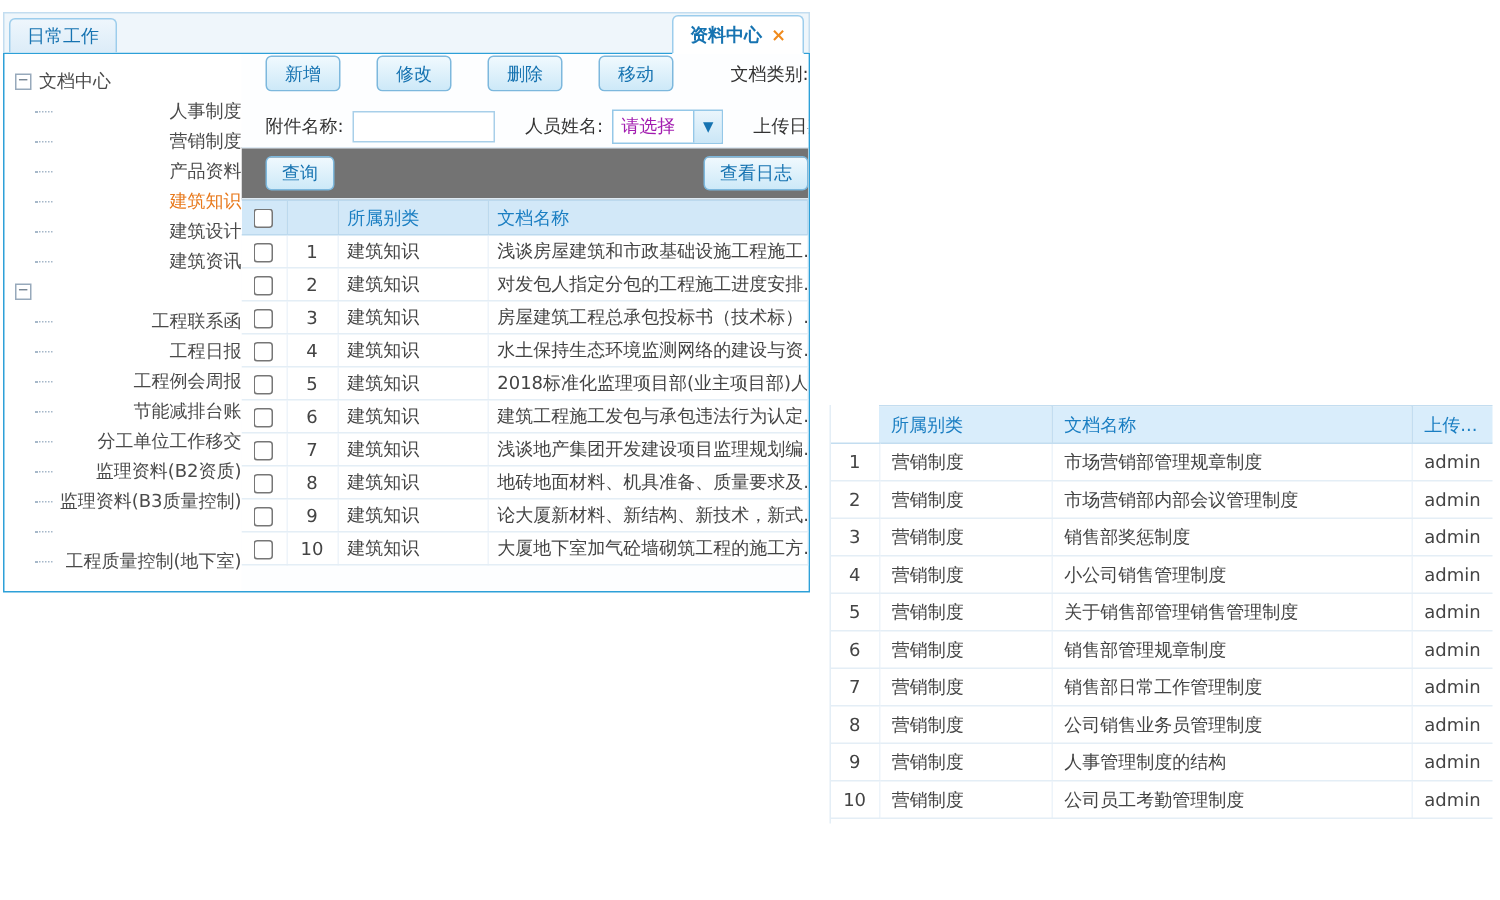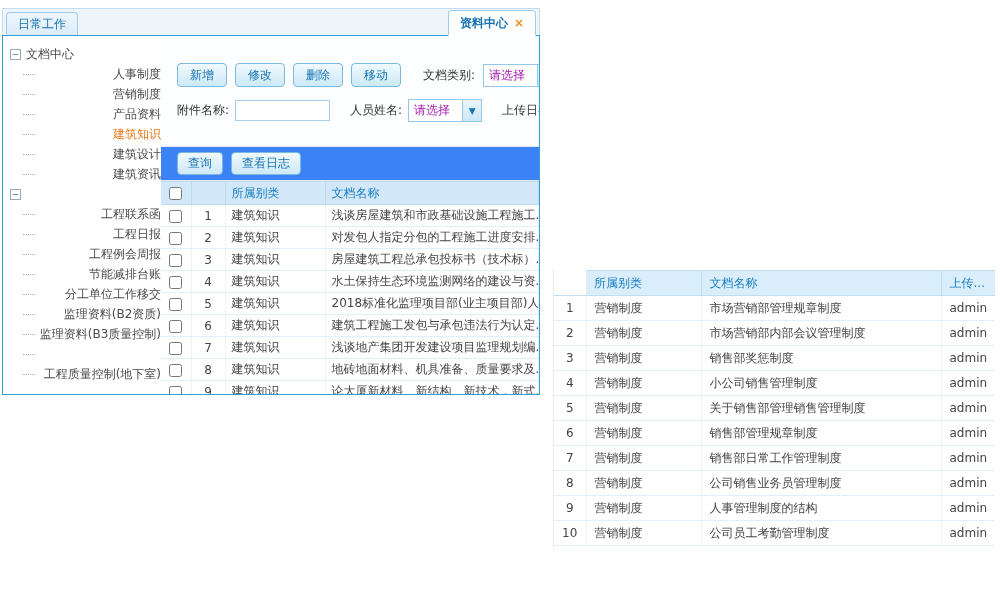--- a/index.html
+++ b/index.html
@@ -51,24 +51,24 @@
     font-size:9px; line-height:9px; text-align:center; cursor:pointer;
   }
   .tnode.child { padding-left:13px;justify-content:space-between; }
   .tnode .dash { width:12px; flex:none; border-top:1px dotted #a6b8c9; margin-right:4px; }
   .tnode.selected .tlabel { color:#e8791c; }
   .tlabel { overflow:hidden; }
 
   
   .content { flex:1; position:relative; overflow:hidden; background:#fdfeff; }
   .trow { display:flex; align-items:center; white-space:nowrap; overflow:hidden; }
-  .trow1 { padding:27px 0 0 16px; gap:8px; }
+  .trow1 { padding:1px 0 0 16px; gap:24px; }
   .trow2 { padding:12px 0 0 16px; gap:6px; }
-  .trow3 { margin-top:24px; background:#3b82f6; border-top:1px solid #dfeaf3;
-           border-bottom:1px solid #dfeaf3; padding:5px 0 5px 16px; gap:8px; }
+  .trow3 { margin-top:2px; background:#737373; border-top:1px solid #dfeaf3;
+           border-bottom:1px solid #dfeaf3; padding:5px 0 5px 16px; gap:8px;justify-content:space-between; }
   .lbl { color:#333; flex:none;text-align:center; }
   .lbl.gap { margin-left:14px; }
 
   .btn {
     height:24px; padding:0 12px; flex:none;
     border:1px solid #7db8dd; border-radius:4px;
     background:linear-gradient(#f0f9fe,#cde9f8);
     color:#1673b1; font-family:inherit; font-size:12px; cursor:pointer;
   }
   .btn.small { height:23px; padding:0 10px; }

